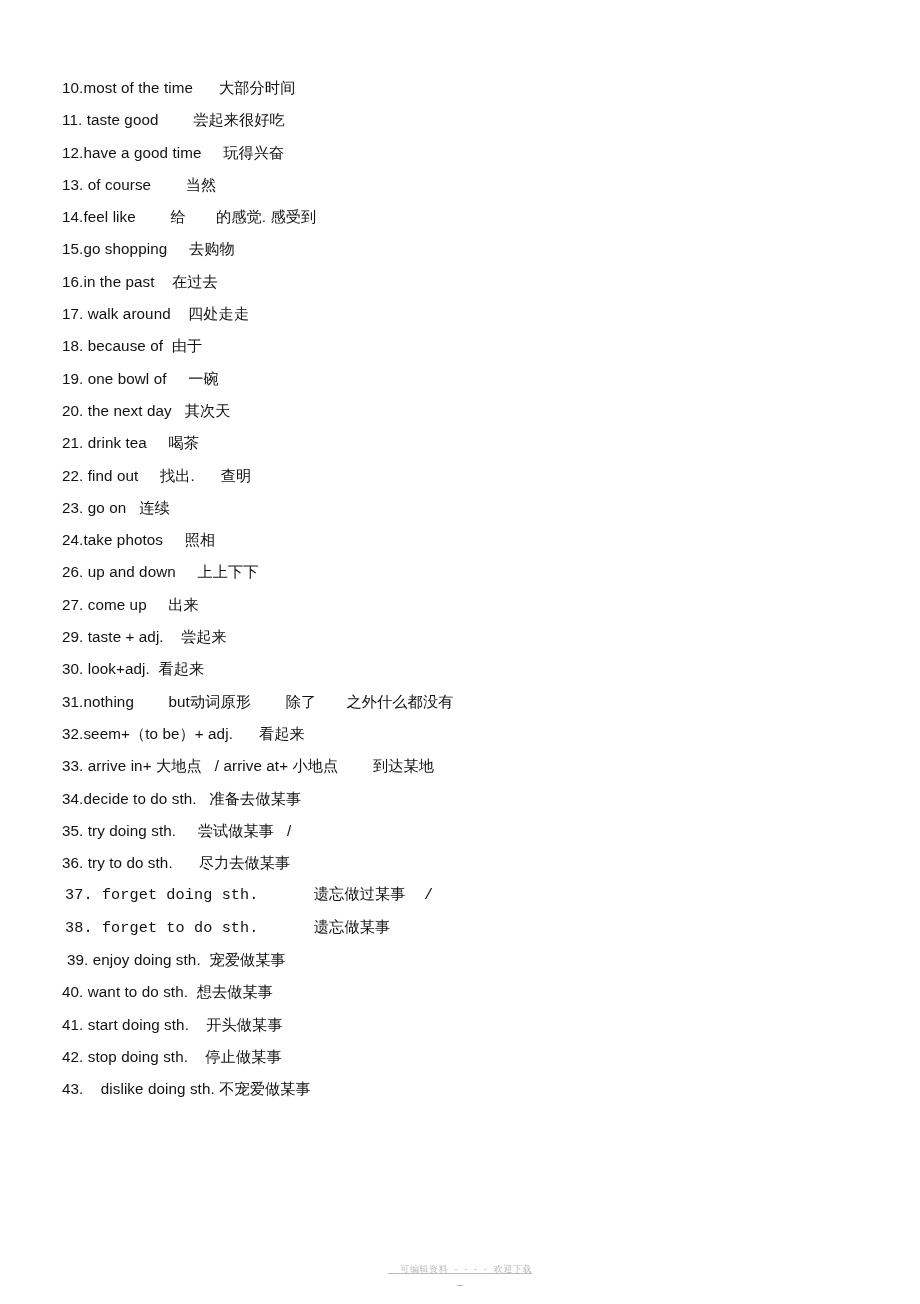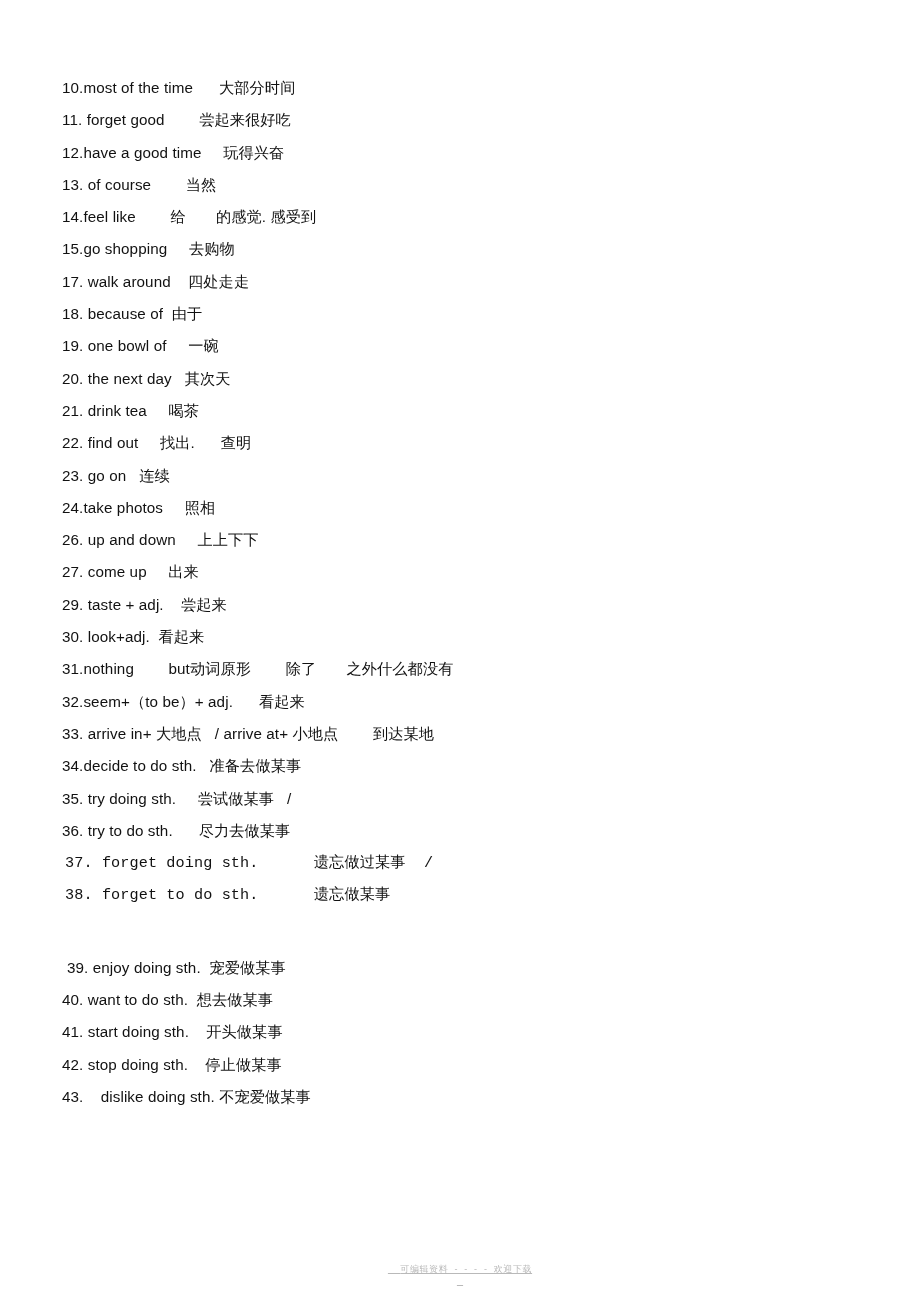--- a/index.html
+++ b/index.html
@@ -38,21 +38,21 @@
     line-height: 32.3px;
     white-space: pre;
     font-size: 15.2px;
     letter-spacing: 0.1px;
     color: #111111;
   }
 
   
   .ind-0 { padding-left: 0px; }
   .ind-1 { padding-left: 3px; font-family: Liberation Mono, monospace; }
-  .ind-2 { padding-left: 5px; margin-top: 40px; }
+  .ind-2 { padding-left: 5px; }
 
   #footer {
     position: absolute;
     left: 0;
     top: 1251px;
     width: 920px;
     text-align: center;
     font-size: 9px;
     line-height: 12px;
     color: #b9b9b9;
@@ -61,25 +61,26 @@
     text-decoration: underline;
   }
 </style>
 </head>
 <body>
 
 <div id="page">
 
   <div id="phrase-list">
       <div class="phrase-row ind-0"><span>10.</span><span></span><span>most of the time</span><span>      </span><span>大部分时间</span></div>
-      <div class="phrase-row ind-0"><span>11.</span><span> </span><span>forget good</span><span>        </span><span>尝起来很好吃</span></div>
+      <div class="phrase-row ind-0"><span>11.</span><span> </span><span>taste good</span><span>        </span><span>尝起来很好吃</span></div>
       <div class="phrase-row ind-0"><span>12.</span><span></span><span>have a good time</span><span>     </span><span>玩得兴奋</span></div>
       <div class="phrase-row ind-0"><span>13.</span><span> </span><span>of course</span><span>        </span><span>当然</span></div>
       <div class="phrase-row ind-0"><span>14.</span><span></span><span>feel like</span><span>        </span><span>给       的感觉. 感受到</span></div>
       <div class="phrase-row ind-0"><span>15.</span><span></span><span>go shopping</span><span>     </span><span>去购物</span></div>
+      <div class="phrase-row ind-0"><span>16.</span><span></span><span>in the past</span><span>    </span><span>在过去</span></div>
       <div class="phrase-row ind-0"><span>17.</span><span> </span><span>walk around</span><span>    </span><span>四处走走</span></div>
       <div class="phrase-row ind-0"><span>18.</span><span> </span><span>because of</span><span>  </span><span>由于</span></div>
       <div class="phrase-row ind-0"><span>19.</span><span> </span><span>one bowl of</span><span>     </span><span>一碗</span></div>
       <div class="phrase-row ind-0"><span>20.</span><span> </span><span>the next day</span><span>   </span><span>其次天</span></div>
       <div class="phrase-row ind-0"><span>21.</span><span> </span><span>drink tea</span><span>     </span><span>喝茶</span></div>
       <div class="phrase-row ind-0"><span>22.</span><span> </span><span>find out</span><span>     </span><span>找出.      查明</span></div>
       <div class="phrase-row ind-0"><span>23.</span><span> </span><span>go on</span><span>   </span><span>连续</span></div>
       <div class="phrase-row ind-0"><span>24.</span><span></span><span>take photos</span><span>     </span><span>照相</span></div>
       <div class="phrase-row ind-0"><span>26.</span><span> </span><span>up and down</span><span>     </span><span>上上下下</span></div>
       <div class="phrase-row ind-0"><span>27.</span><span> </span><span>come up</span><span>     </span><span>出来</span></div>

